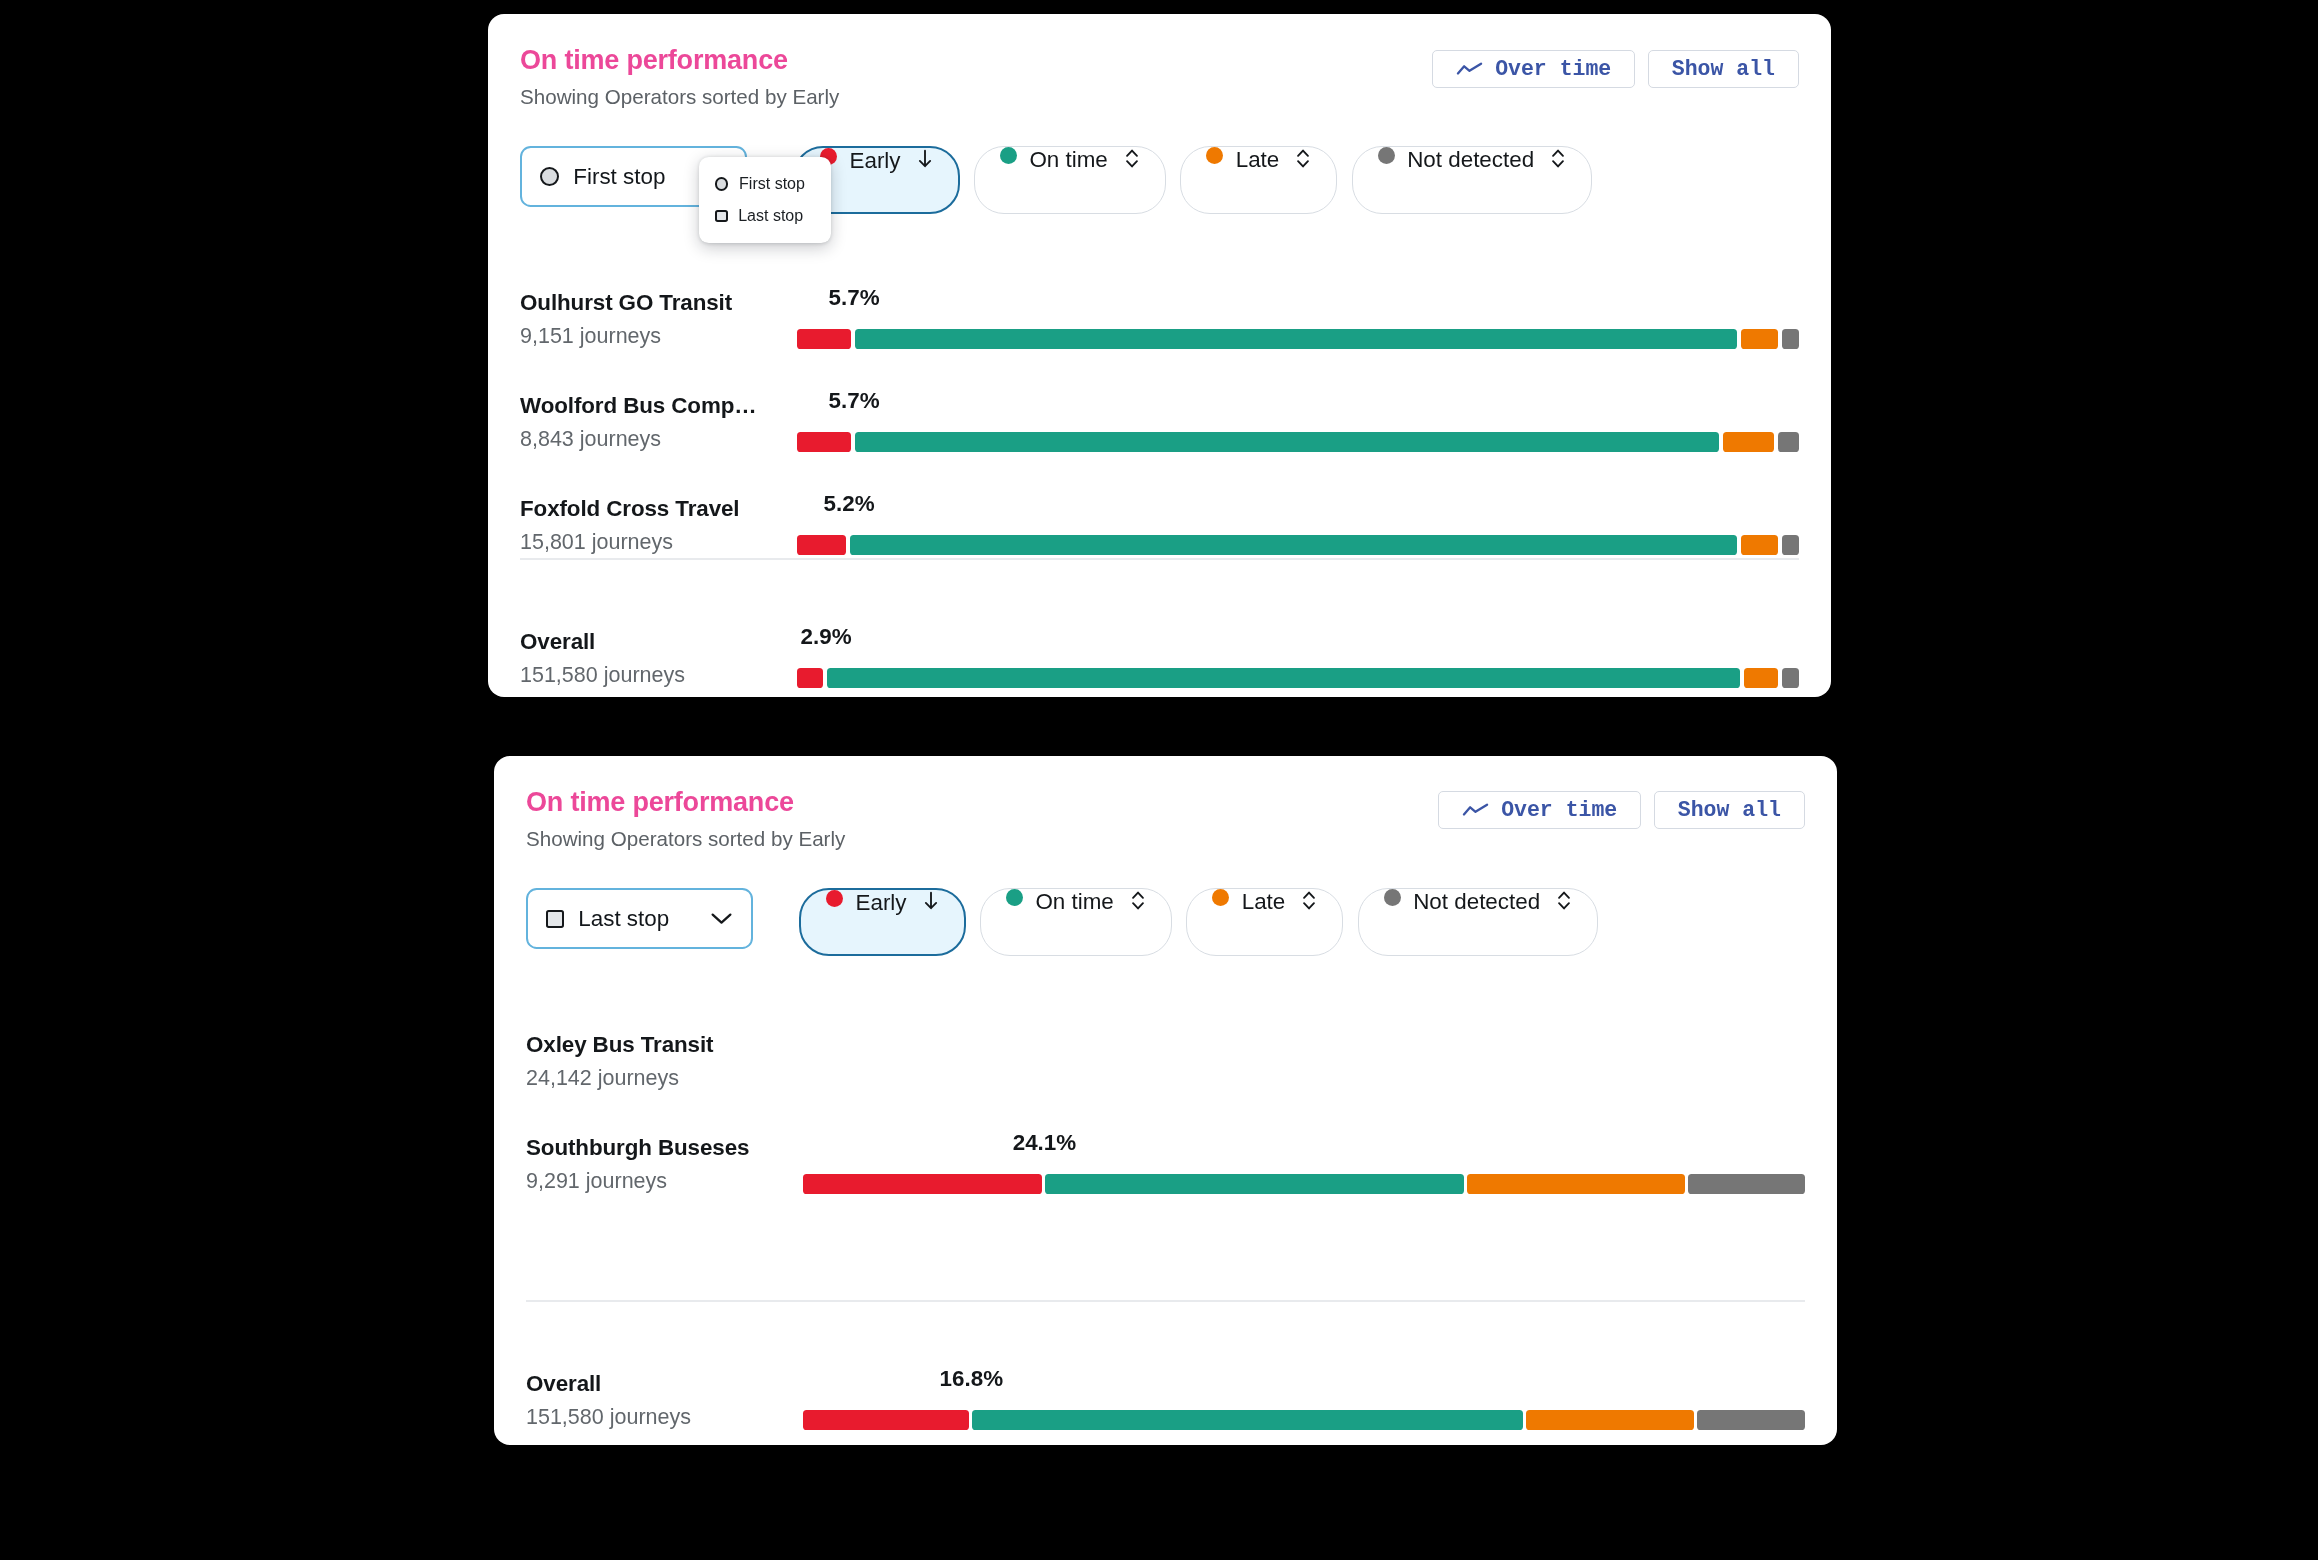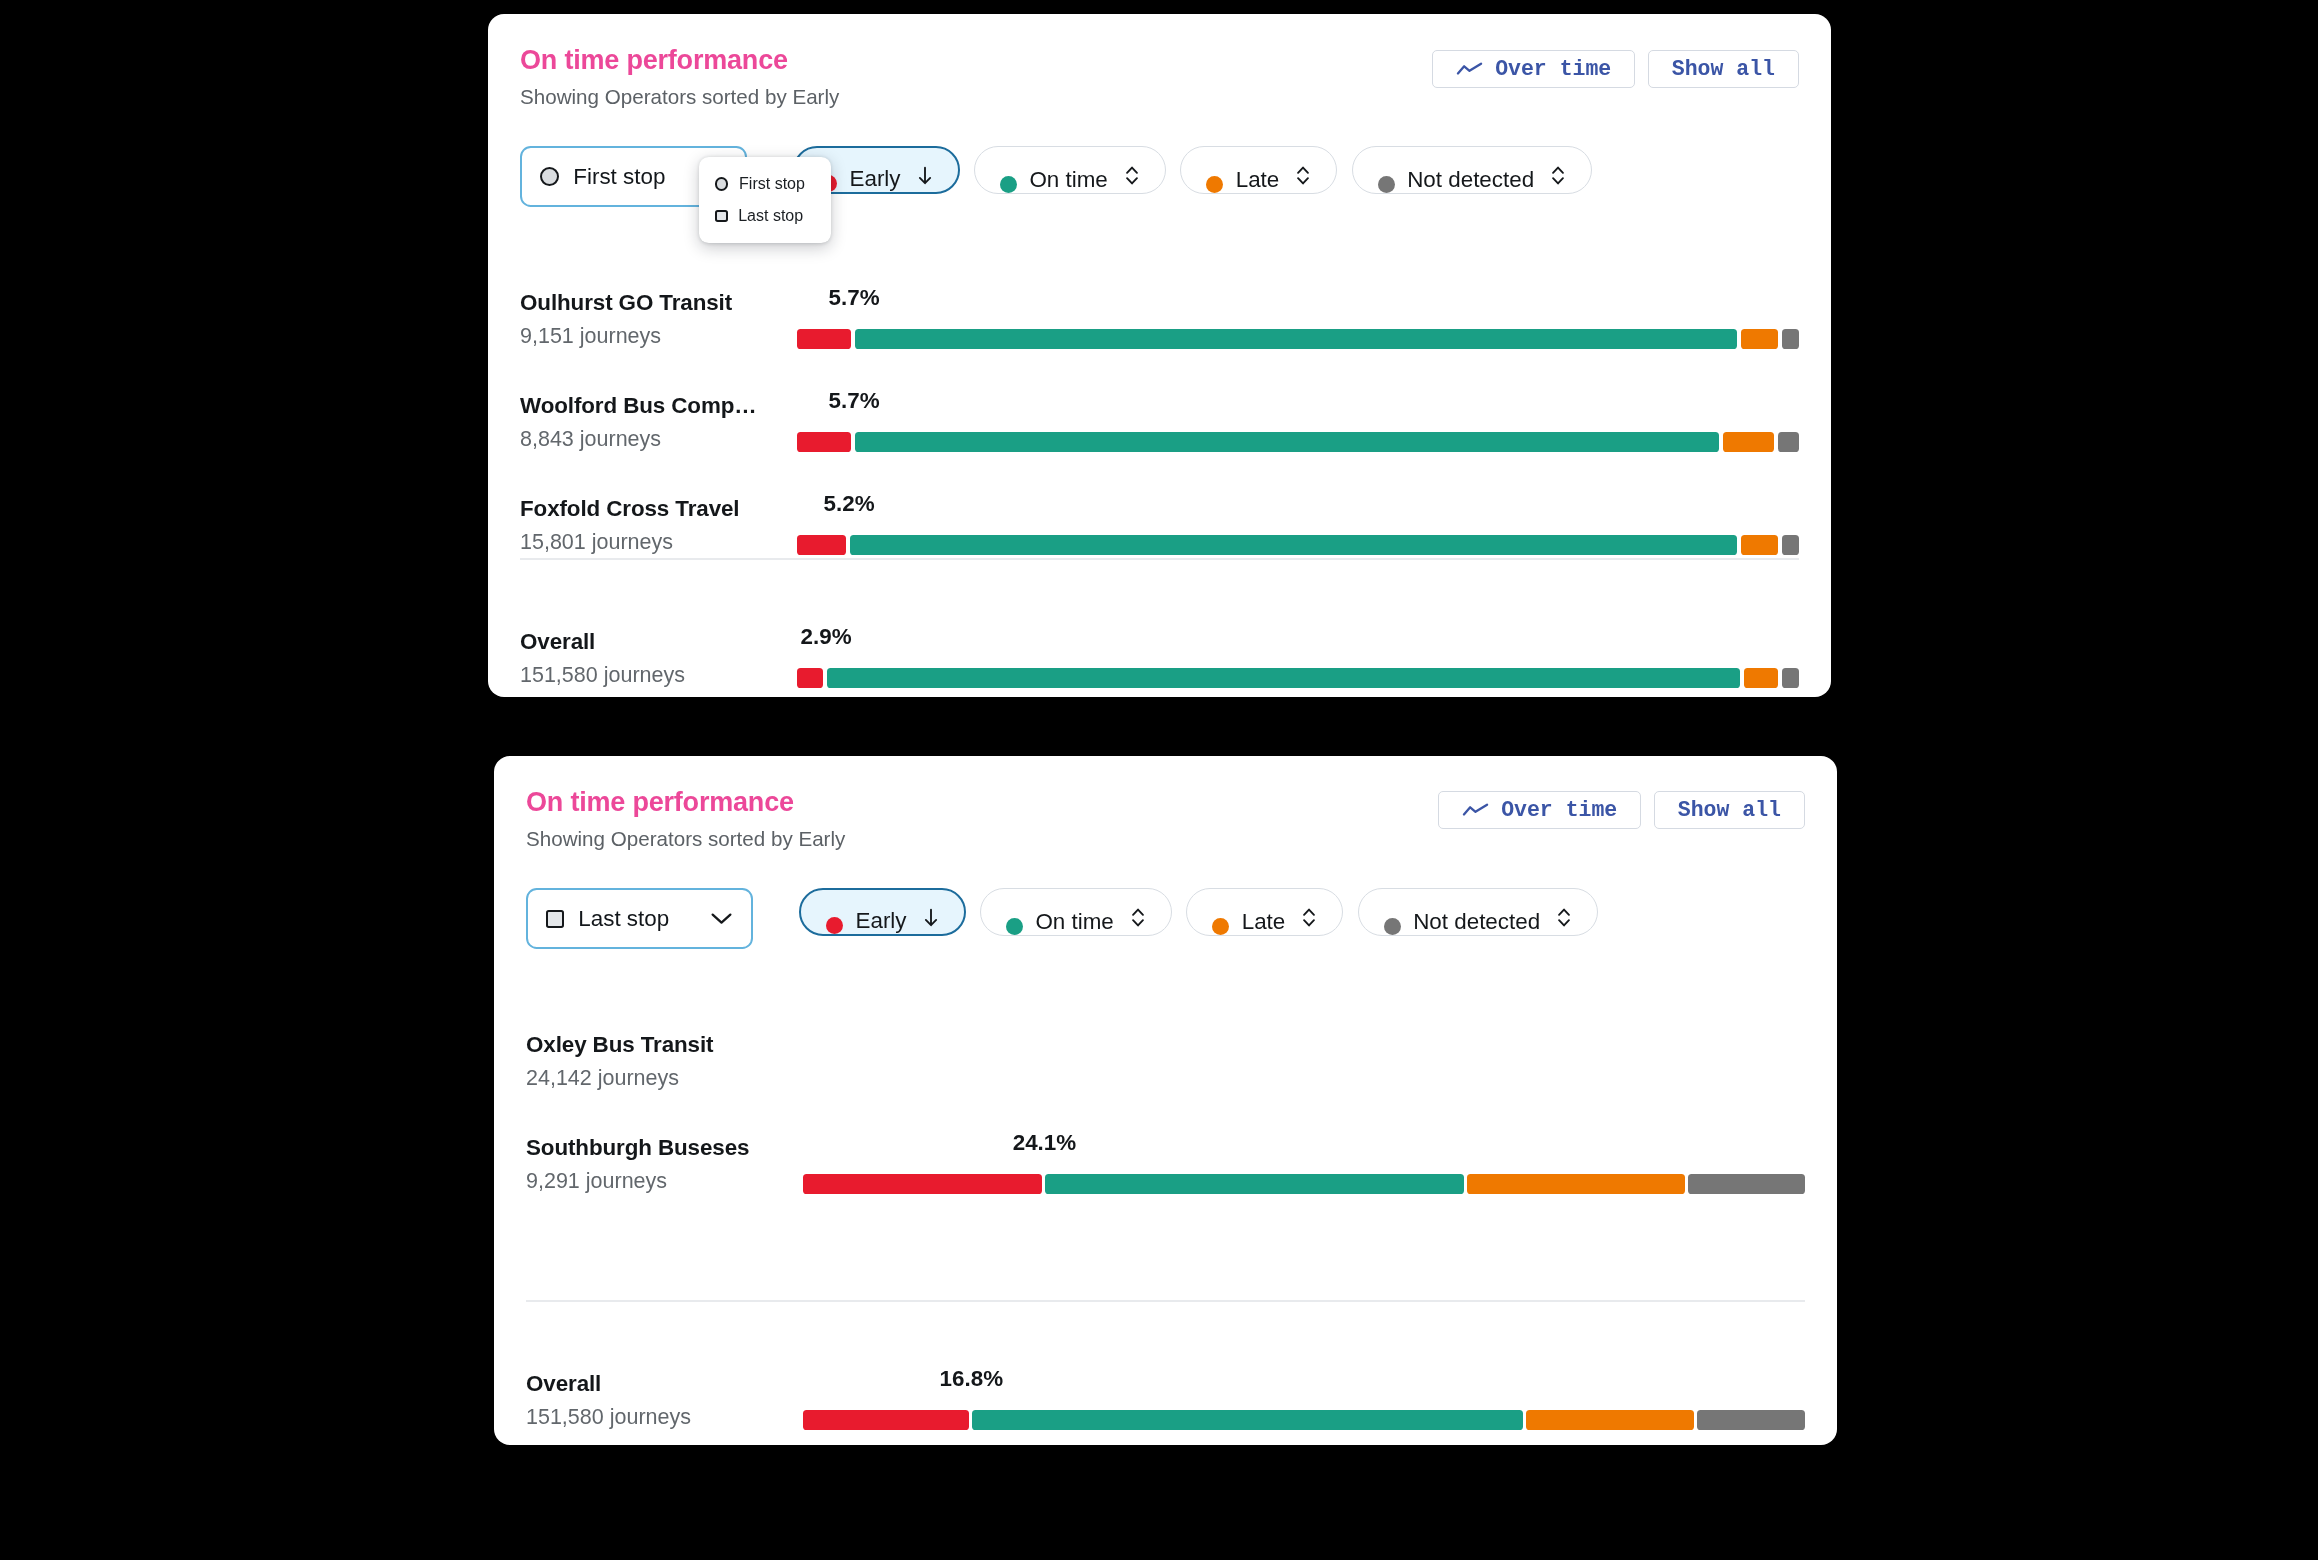--- a/index.html
+++ b/index.html
@@ -78,22 +78,22 @@
   }
   .dd-item {
     display: flex; align-items: center; gap: 10.7px;
     padding: 7.2px 16px; font-size: 16px; color: #1b1f23; cursor: pointer;
   }
   .dd-item .glyph-circle { width: 13.4px; height: 13.4px; border-width: 2.1px; }
   .dd-item .glyph-square { width: 12.5px; height: 12.5px; border-width: 2.1px; }
 
   .pills { position: absolute; left: 273px; top: 0; display: flex; gap: 14.3px; }
   .pill {
-    display: flex; align-items: flex-end; gap: 12.5px;
-    height: 48px; padding: 0 25px;
+    display: flex; align-items: flex-start; gap: 12.5px;
+    height: 68px; padding: 0 25px;
     border: 1.6px solid #d8dde3; border-radius: 30px;
     background: #fff; font-size: 22.4px; color: #15181b;
     cursor: pointer; white-space: nowrap;
   }
   .pill.active { background: #e6f5fd; border: 2.3px solid #1c6c9c; }
   .dot { width: 17px; height: 17px; border-radius: 50%; flex: 0 0 auto; }
   .pill .sorticon { margin-left: 3.6px; display: block; }
 
   
   .rows { position: absolute; left: 32px; right: 32px; margin-top: 36px; }

